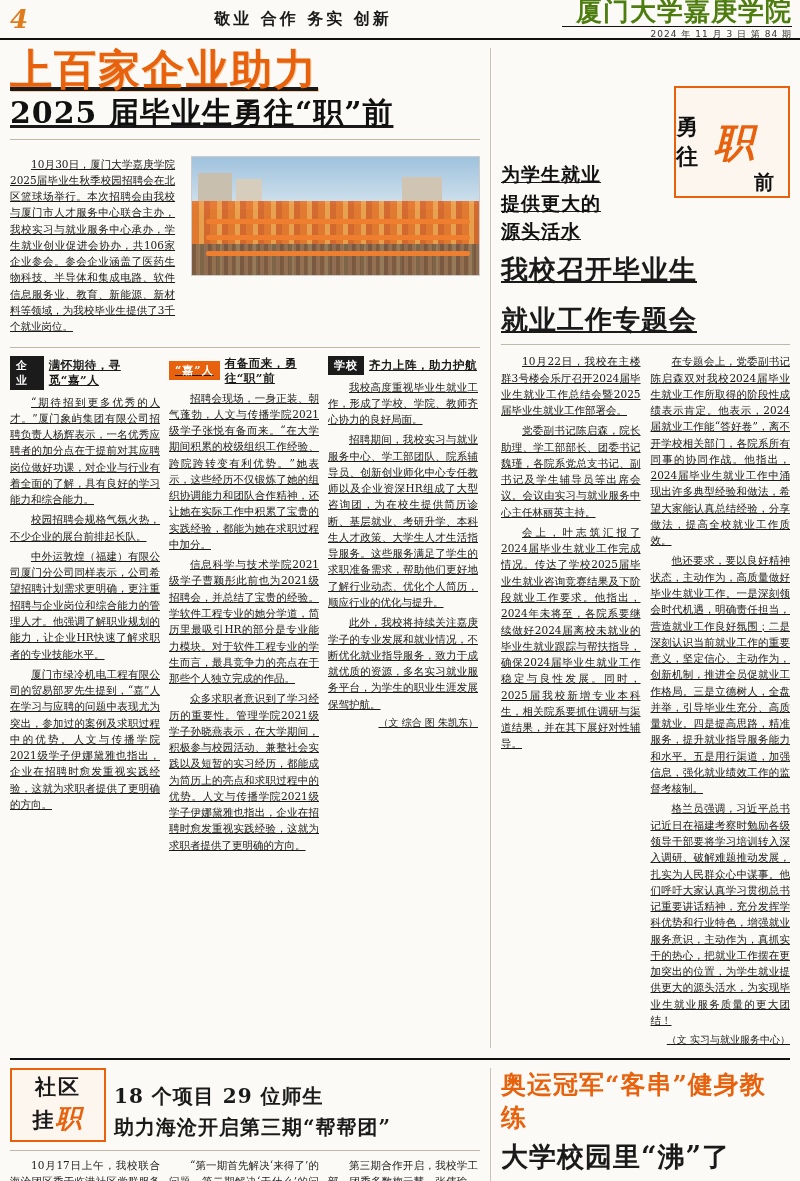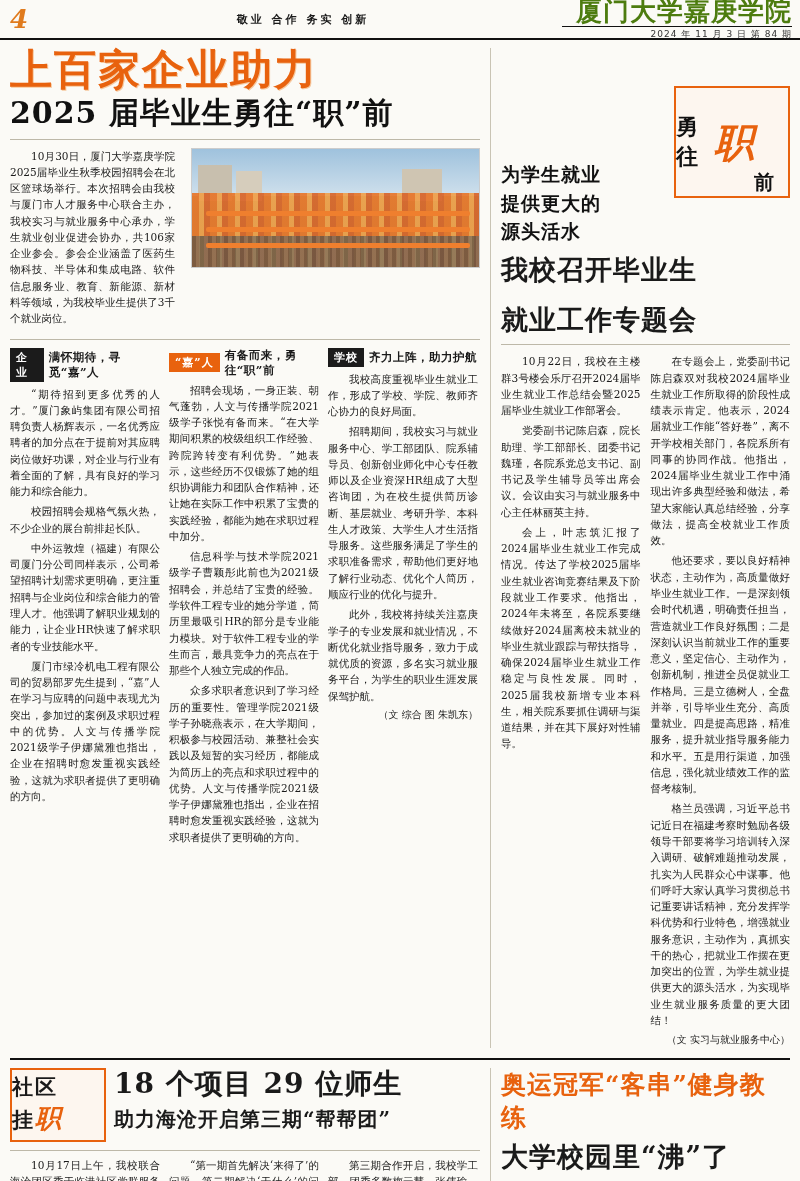--- a/index.html
+++ b/index.html
@@ -18,57 +18,57 @@
     height:40px;display:flex;align-items:center;
     border-bottom:2px solid #111;
     padding:0 8px 0 10px;box-sizing:border-box;
   }
   .pagenum{
     font-family:"DejaVu Serif","Liberation Serif",serif;
     font-size:26px;font-weight:bold;color:#e07b1e;font-style:italic;
     width:34px;
   }
   .slogan{
-    flex:1;text-align:center;font-size:11px;letter-spacing:3px;
+    flex:1;text-align:center;font-size:16px;letter-spacing:3px;
     font-family:"DejaVu Serif","Liberation Serif",serif;font-weight:bold;
   }
   .paper-name{
     text-align:right;width:230px;
   }
   .paper-name .pn-title{
     font-family:Liberation Sans, sans-serif;
     font-size:26px;font-weight:bold;letter-spacing:1px;
     color:#4d7c0f;line-height:1.1;
   }
   .paper-name .pn-date{
     font-size:9px;letter-spacing:1px;color:#333;margin-top:1px;
     border-top:1px solid #111;padding-top:1px;
   }
 
   
-  .body-wrap{position:relative;padding:8px 10px 0 10px;box-sizing:border-box;}
+  .body-wrap{position:relative;padding:8px 10px 0 10px;box-sizing:border-box;text-decoration:underline;}
   .top-section{display:flex;gap:10px;}
   .col-left{width:470px;}
   .col-right{width:300px;border-left:1px solid #c9c4b4;padding-left:10px;box-sizing:border-box;}
 
   
   .hl-orange{
     font-family:"DejaVu Serif","Liberation Serif",serif;
     font-size:42px;font-weight:bold;color:#e8620e;letter-spacing:2px;
     line-height:1.05;text-shadow:1px 1px 0 #f6c9a0;
   }
   .hl-black{
     font-family:"DejaVu Serif","Liberation Serif",serif;
     font-size:30px;font-weight:bold;color:#111;letter-spacing:1px;
     margin-top:4px;line-height:1.15;
   }
   .rule-thin{border-top:1px solid #bdb8a8;margin:8px 0 6px;}
 
   
-  .lead{display:flex;gap:16px;margin-top:8px;}
+  .lead{display:flex;gap:16px;margin-top:16px;}
   .lead-text{
     width:168px;font-size:10.5px;line-height:1.55;text-align:justify;
     font-family:"DejaVu Serif","Liberation Serif",serif;
   }
   .photo{
     width:292px;height:118px;border:1px solid #ccc;position:relative;overflow:hidden;
     background:linear-gradient(#bcd3e6 0%, #d8e6f0 38%, #9fb98a 39%, #7f9c6b 55%, #6f8f5e 100%);
   }
   .photo .sky-b{position:absolute;left:0;top:0;right:0;height:40%;
     background:linear-gradient(#9fc2dd,#cfe0ec);}
@@ -128,30 +128,30 @@
   
   .mid-rule{border-top:2px solid #111;margin:10px 10px 0;}
 
   
   .bottom{display:flex;gap:10px;padding:8px 10px 0;box-sizing:border-box;}
   .bl{width:470px;}
   .br{width:300px;border-left:1px solid #c9c4b4;padding-left:10px;box-sizing:border-box;}
 
   .tag-box{
     width:96px;height:74px;border:2px solid #e8620e;background:#fdf6ef;
-    display:flex;flex-direction:column;justify-content:center;
+    display:flex;flex-direction:column;align-items:center;justify-content:center;
     box-sizing:border-box;flex:0 0 auto;
   }
   .tag-box .t1{font-family:"DejaVu Serif","Liberation Serif",serif;font-size:21px;font-weight:bold;letter-spacing:2px;}
   .tag-box .t2{font-family:"DejaVu Serif","Liberation Serif",serif;font-size:21px;font-weight:bold;letter-spacing:2px;}
   .tag-box .t2 em{color:#e8620e;font-style:italic;font-size:26px;}
 
   .bl-head{display:flex;gap:8px;align-items:flex-start;}
   .bl-titles{flex:1;}
-  .hl-b1{font-family:"DejaVu Serif","Liberation Serif",serif;font-size:28px;font-weight:bold;letter-spacing:1px;line-height:1.15;}
+  .hl-b1{font-family:"DejaVu Serif","Liberation Serif",serif;font-size:20px;font-weight:bold;letter-spacing:1px;line-height:1.15;margin-top:17px;}
   .hl-b2{font-family:"DejaVu Serif","Liberation Serif",serif;font-size:20px;font-weight:bold;letter-spacing:1px;margin-top:6px;}
 
   .hl-r1{font-family:"DejaVu Serif","Liberation Serif",serif;font-size:25px;font-weight:bold;color:#e8620e;letter-spacing:1px;}
   .hl-r2{font-family:"DejaVu Serif","Liberation Serif",serif;font-size:27px;font-weight:bold;letter-spacing:1px;margin-top:5px;}
 
   .photo2{
     width:150px;height:118px;border:1px solid #ccc;position:relative;overflow:hidden;
     background:linear-gradient(#e23b2c,#c0241b);margin-top:6px;
   }
   .cols3{display:flex;gap:9px;margin-top:6px;}

